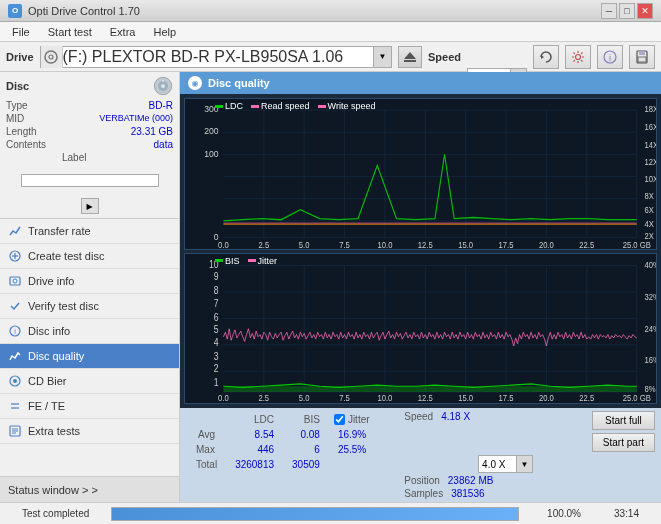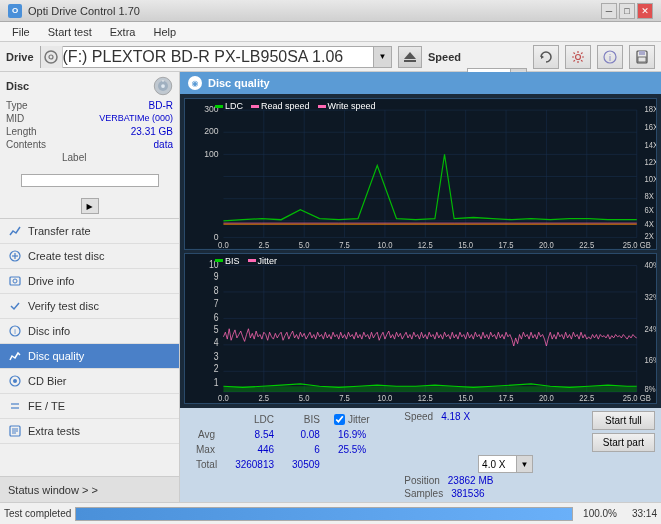--- a/index.html
+++ b/index.html
@@ -371,22 +371,22 @@
       text-align: center;
     }
 
     
     .progress-area {
       height: 22px;
       background: #f0f0f0;
       border-top: 1px solid #ccc;
       display: flex;
       align-items: center;
-      padding: 0 4px;
-      gap: 4px;
+      padding: 0 22px;
+      gap: 22px;
     }
     .progress-label {
       font-size: 10px;
       color: #333;
       white-space: nowrap;
     }
     .progress-bar-outer {
       flex: 1;
       height: 14px;
       border: 1px solid #aaa;

